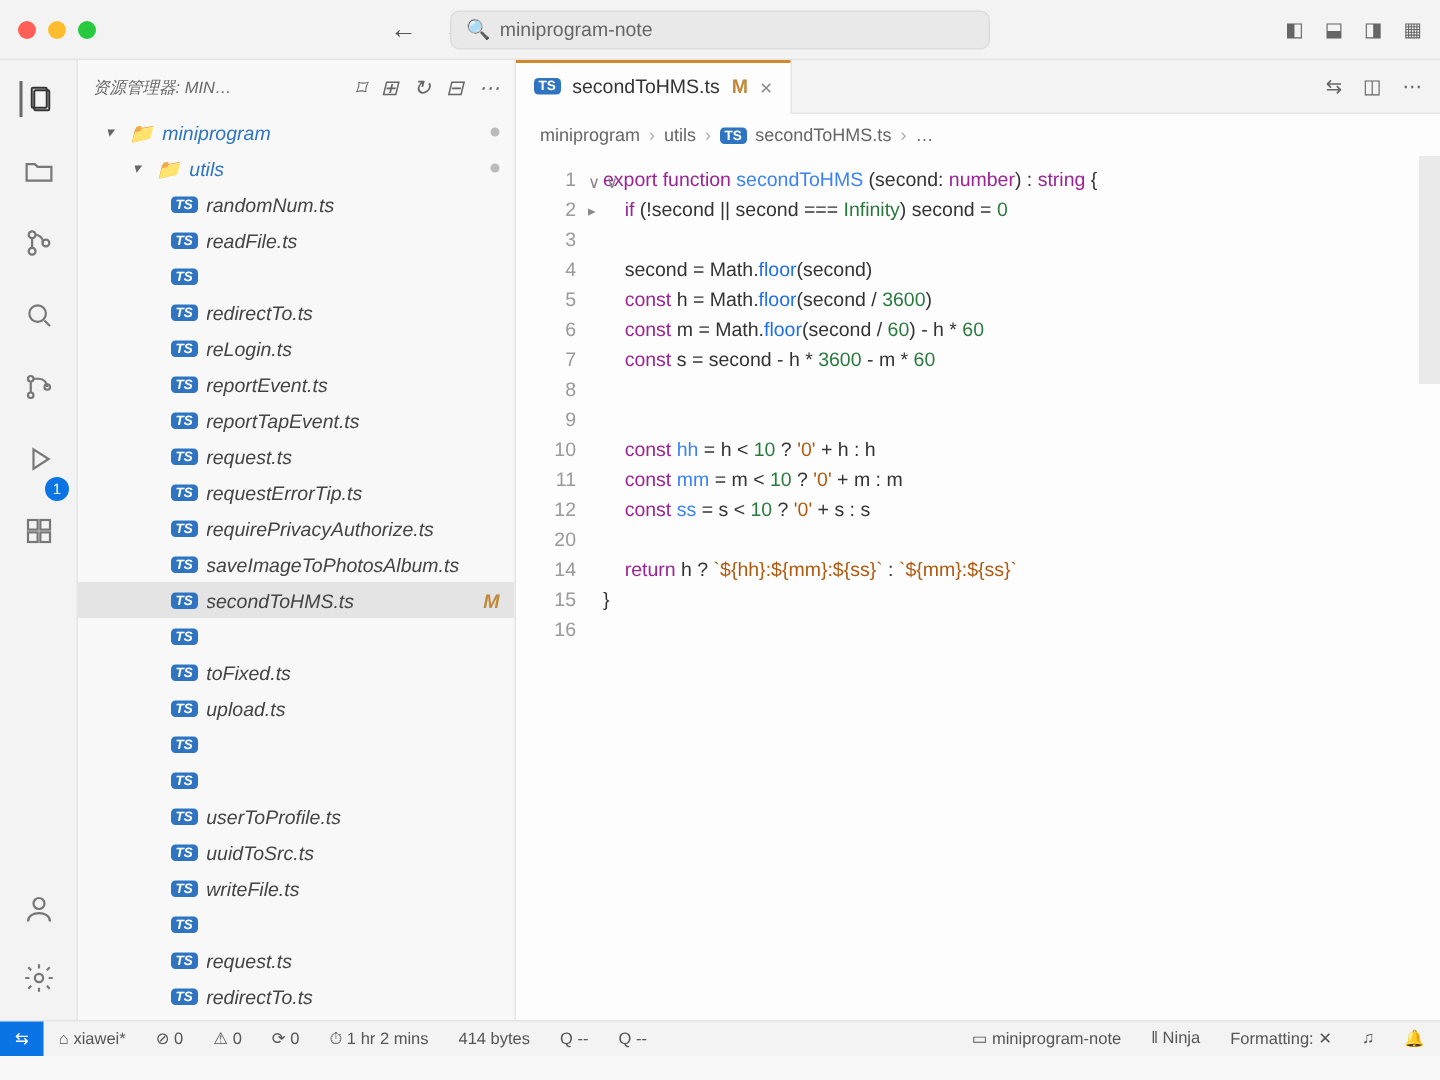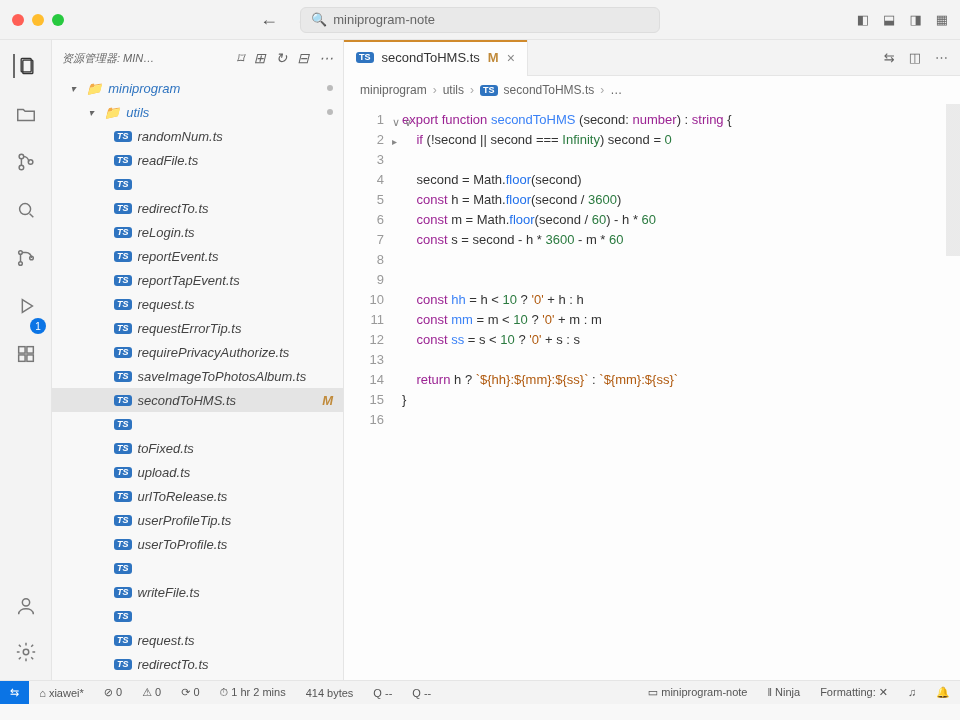--- a/index.html
+++ b/index.html
@@ -223,32 +223,31 @@
         <div class="tree-row" style="padding-left: 62px;">
           <span class="ts-badge">TS</span>
           <span class="name">toFixed.ts</span>
         </div>
         <div class="tree-row" style="padding-left: 62px;">
           <span class="ts-badge">TS</span>
           <span class="name">upload.ts</span>
         </div>
         <div class="tree-row" style="padding-left: 62px;">
           <span class="ts-badge">TS</span>
-          <span class="name">urlToRelease.ts</span>
-        </div>
-        <div class="tree-row" style="padding-left: 62px;">
-          <span class="ts-badge">TS</span>
-          <span class="name">userProfileTip.ts</span>
+        </div>
+        <div class="tree-row" style="padding-left: 62px;">
+          <span class="ts-badge">TS</span>
         </div>
         <div class="tree-row" style="padding-left: 62px;">
           <span class="ts-badge">TS</span>
           <span class="name">userToProfile.ts</span>
         </div>
         <div class="tree-row" style="padding-left: 62px;">
           <span class="ts-badge">TS</span>
+          <span class="name">uuidToSrc.ts</span>
         </div>
         <div class="tree-row" style="padding-left: 62px;">
           <span class="ts-badge">TS</span>
           <span class="name">writeFile.ts</span>
         </div>
         <div class="tree-row" style="padding-left: 62px;">
           <span class="ts-badge">TS</span>
         </div>
         <div class="tree-row" style="padding-left: 62px;">
           <span class="ts-badge">TS</span>
@@ -297,21 +296,21 @@
           <div>3</div>
           <div>4</div>
           <div>5</div>
           <div>6</div>
           <div>7</div>
           <div>8</div>
           <div>9</div>
           <div>10</div>
           <div>11</div>
           <div>12</div>
-          <div>13</div>
+          <div>20</div>
           <div>14</div>
           <div>15</div>
           <div>16</div>
         </div>
       <div class="lines" id="lines"><div><span class="kw">export </span><span class="kw">function </span><span class="id">secondToHMS</span><span> (second: </span><span class="kw">number</span><span>) : </span><span class="kw">string</span><span> {</span></div><div><span>    </span><span class="kw">if</span><span> (!second || second === </span><span class="num">Infinity</span><span>) second = </span><span class="num">0</span></div><div><span></span></div><div><span>    second = Math.</span><span class="fn">floor</span><span>(second)</span></div><div><span>    </span><span class="kw">const</span><span> h = Math.</span><span class="fn">floor</span><span>(second / </span><span class="num">3600</span><span>)</span></div><div><span>    </span><span class="kw">const</span><span> m = Math.</span><span class="fn">floor</span><span>(second / </span><span class="num">60</span><span>) - h * </span><span class="num">60</span></div><div><span>    </span><span class="kw">const</span><span> s = second - h * </span><span class="num">3600</span><span> - m * </span><span class="num">60</span></div><div><span></span></div><div><span></span></div><div><span>    </span><span class="kw">const</span><span> </span><span class="id">hh</span><span> = h &lt; </span><span class="num">10</span><span> ? </span><span class="str">'0'</span><span> + h : h</span></div><div><span>    </span><span class="kw">const</span><span> </span><span class="id">mm</span><span> = m &lt; </span><span class="num">10</span><span> ? </span><span class="str">'0'</span><span> + m : m</span></div><div><span>    </span><span class="kw">const</span><span> </span><span class="id">ss</span><span> = s &lt; </span><span class="num">10</span><span> ? </span><span class="str">'0'</span><span> + s : s</span></div><div><span></span></div><div><span>    </span><span class="kw">return</span><span> h ? </span><span class="str">`${hh}:${mm}:${ss}`</span><span> : </span><span class="str">`${mm}:${ss}`</span></div><div><span>}</span></div><div><span></span></div></div>
       <div class="minimap"></div>
     </div>
   </div>
 </div>
 

